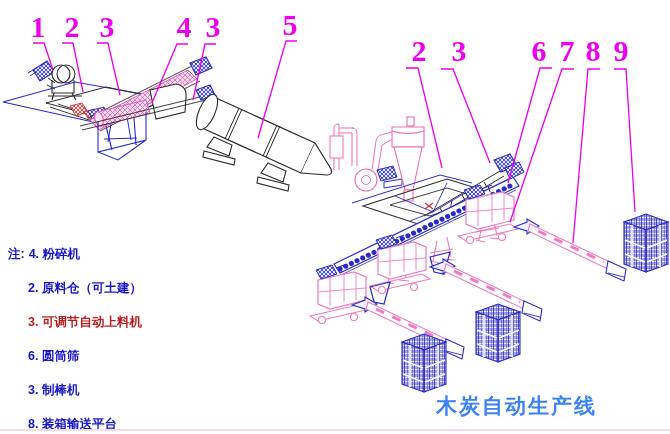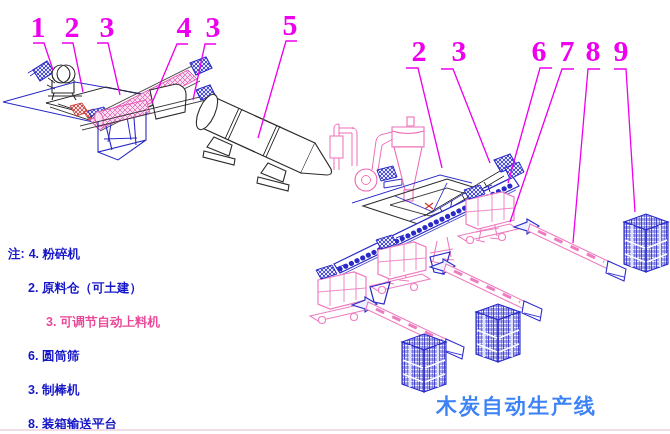--- a/index.html
+++ b/index.html
@@ -5,21 +5,21 @@
   html,body{margin:0;padding:0;background:#ffffff;}
   #stage{position:relative;width:670px;height:434px;background:#ffffff;overflow:hidden;
          font-family:"Liberation Sans", sans-serif;}
   #stage svg{position:absolute;left:0;top:0;}
   .callout{font-family:"Liberation Serif", serif;font-weight:bold;fill:#ee00ee;font-size:30px;}
   .legend{position:absolute;left:8px;top:245px;width:170px;color:#1616c8;
           font-weight:bold;font-size:12.5px;line-height:18.1px;white-space:nowrap;}
   .legend-row{display:flex;}
   .legend-prefix{margin-right:4px;}
   .legend-row.indent{padding-left:20px;margin-top:16px;}
-  .legend-row.highlight{color:#ec4899;justify-content:center;}
+  .legend-row.highlight{color:#b91c1c;}
   .page-title{position:absolute;left:436px;top:392px;width:220px;color:#3b82f6;
               font-weight:bold;font-size:21px;letter-spacing:2px;white-space:nowrap;}
   .bottom-edge{position:absolute;left:0;top:429px;width:670px;height:2px;background:#f1dde6;}
 </style>
 </head>
 <body>
 
 <div id="stage">
 
 <svg width="670" height="434" viewBox="0 0 670 434">

